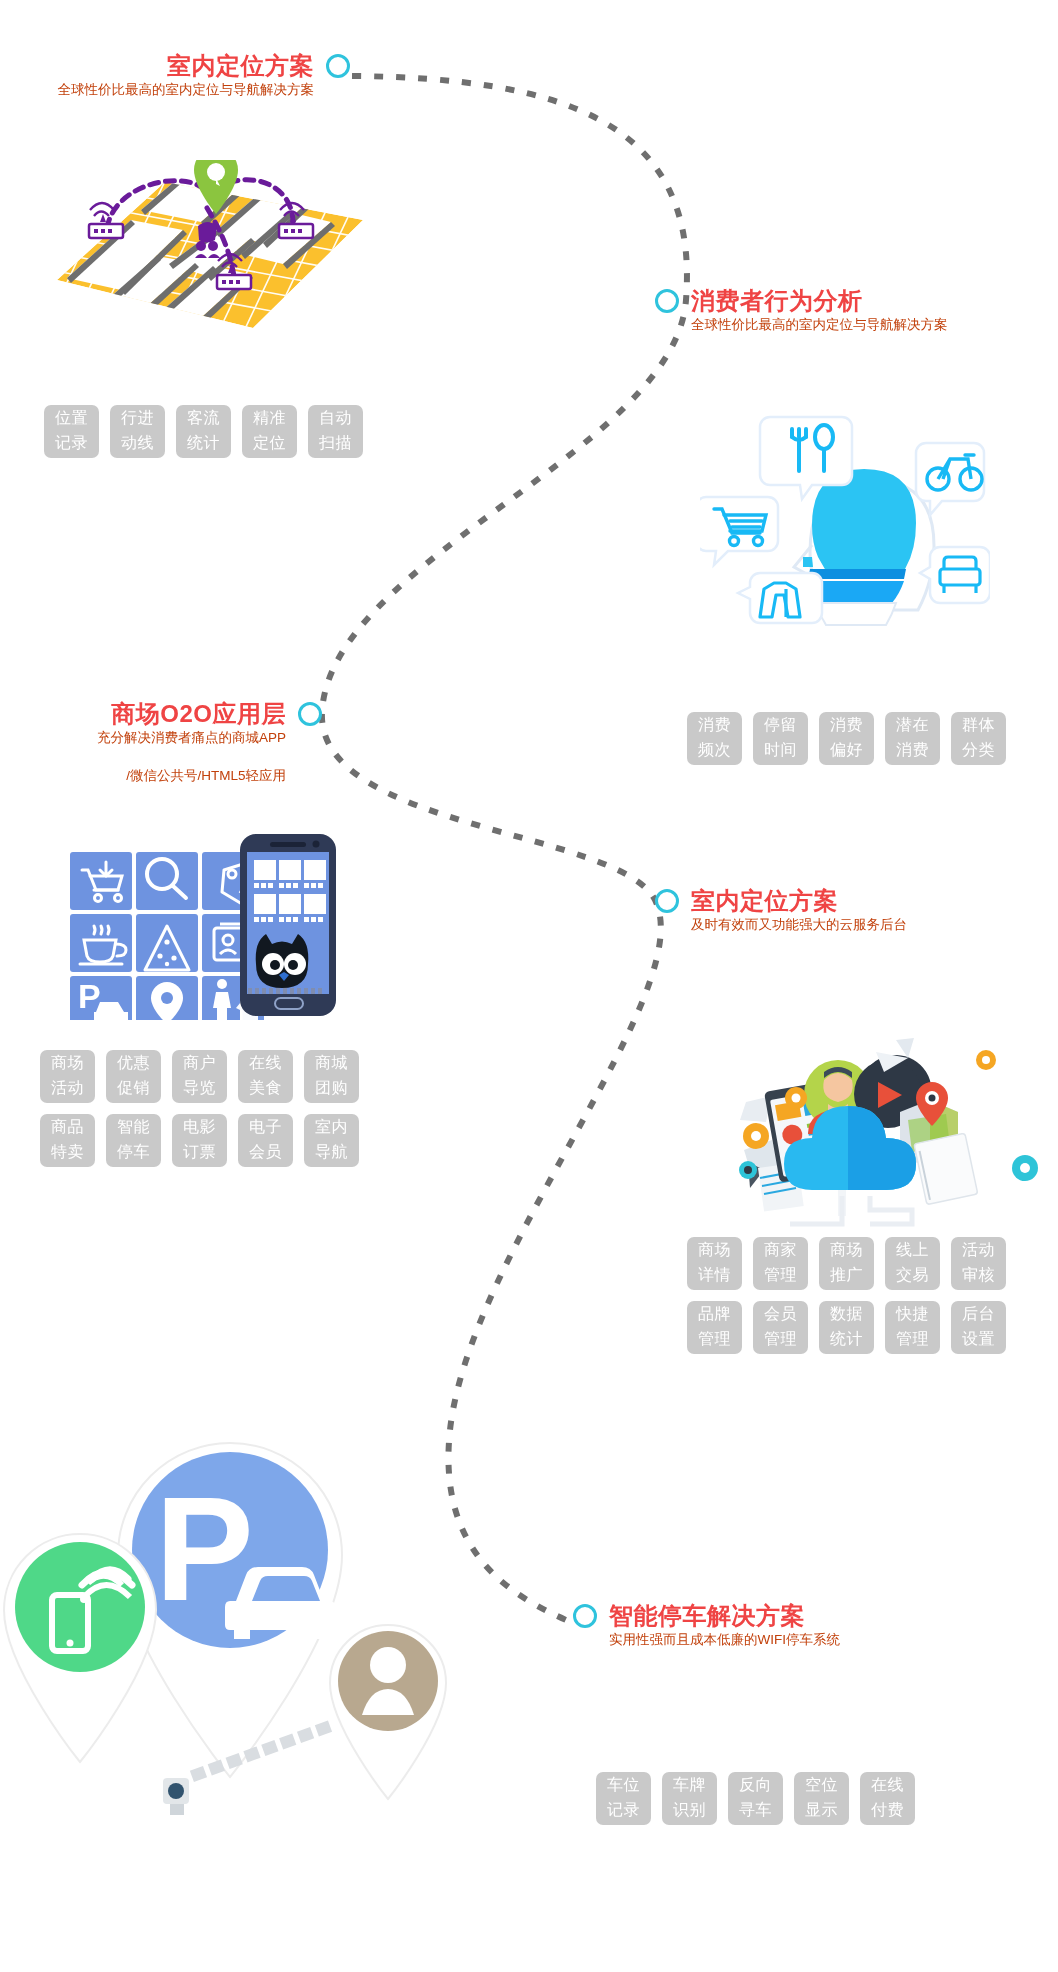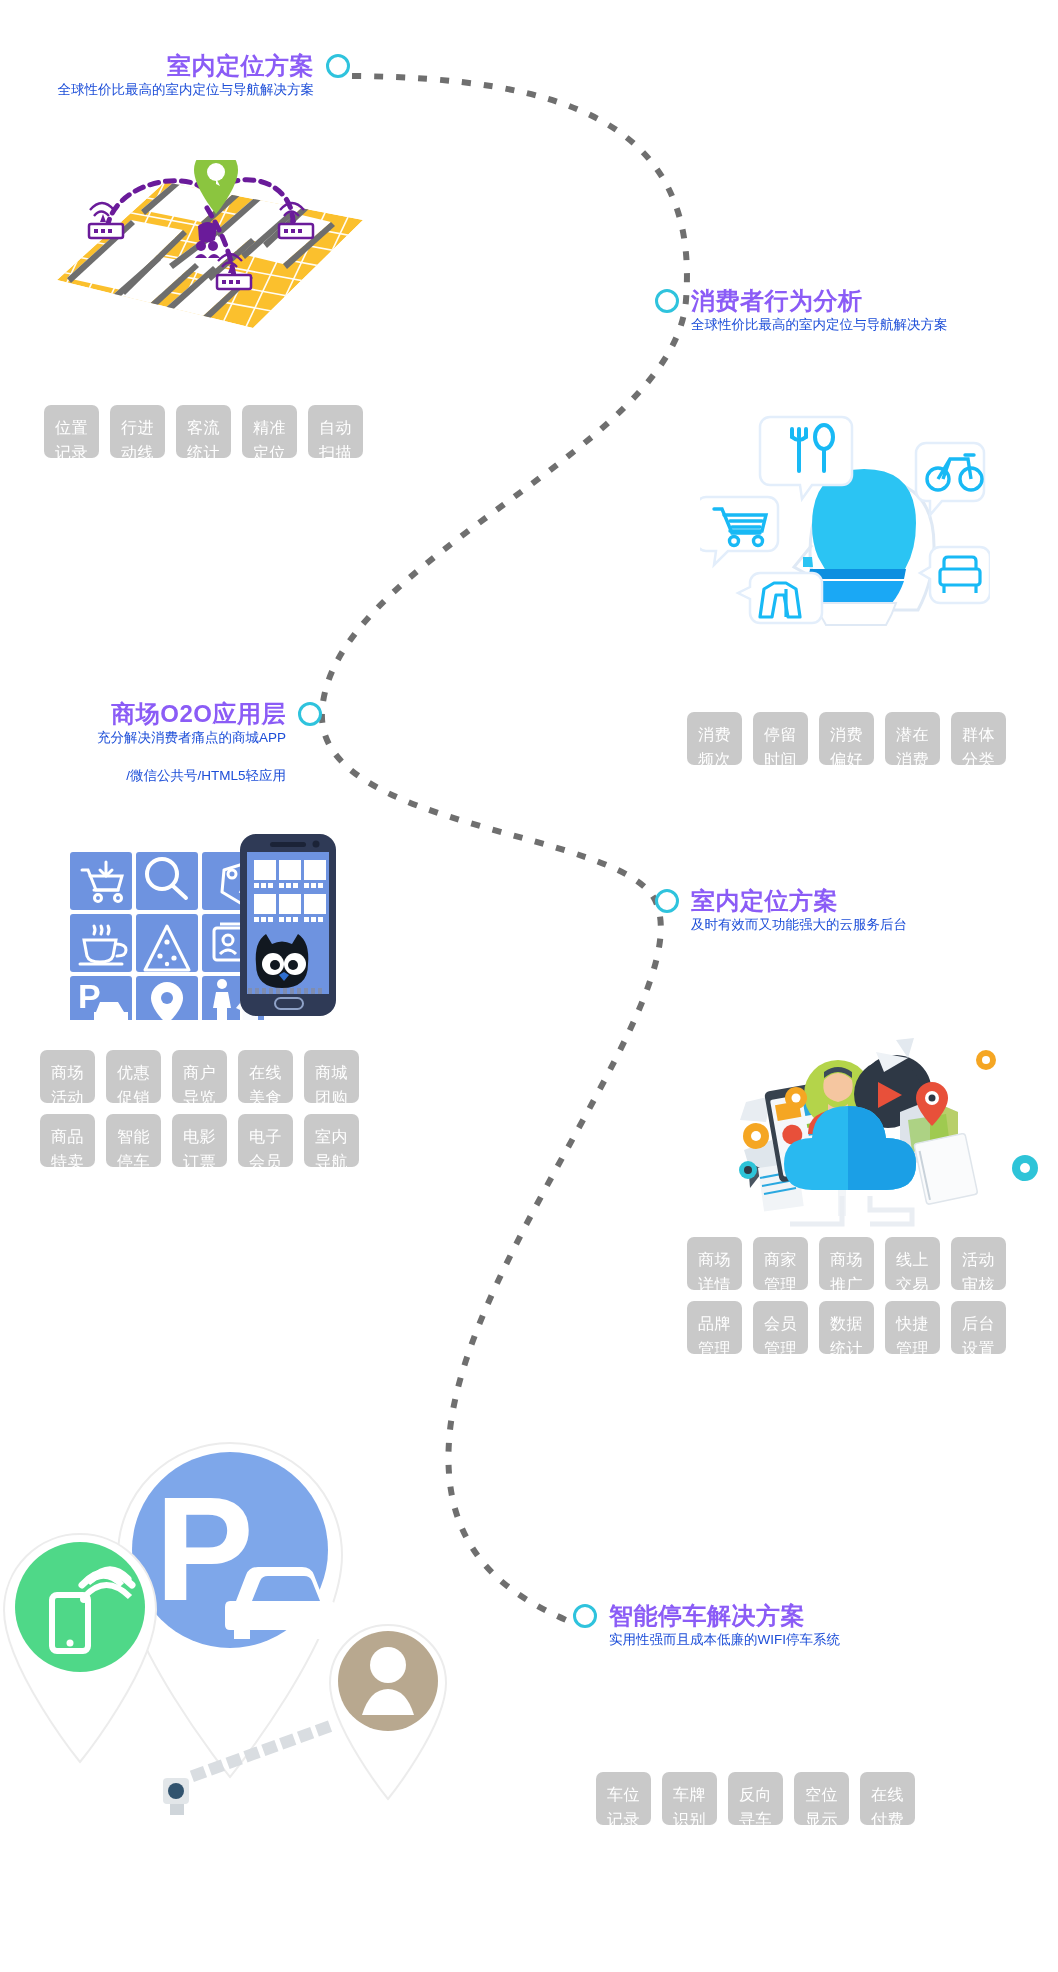--- a/index.html
+++ b/index.html
@@ -27,28 +27,28 @@
     position: absolute;
     width: 24px; height: 24px;
     border: 3px solid #2fc3dd;
     border-radius: 50%;
     background: #fff;
   }
   .sec-head .title {
     position: absolute;
     font-size: 24px;
     font-weight: bold;
-    color: #8b5cf6;
+    color: #ef4444;
     white-space: nowrap;
     letter-spacing: 0.5px;
   }
   .sec-head .sub {
     position: absolute;
     font-size: 13.5px;
-    color: #1d4ed8;
+    color: #c2410c;
     white-space: nowrap;
     line-height: 1.45;
   }
   .sec-head.right .title { left: 36px; top: 0px; }
   .sec-head.right .sub   { left: 36px; top: 30px; }
   .sec-head.right .ring  { left: 0px;  top: 4px; }
   .sec-head.left { text-align: right; }
   .sec-head.left .title { right: 36px; top: 0px; }
   .sec-head.left .sub   { right: 36px; top: 30px; text-align: right; }
   .sec-head.left .ring  { right: 0px;  top: 4px; }
@@ -56,21 +56,21 @@
   
   .tags { position: absolute; display: flex; flex-wrap: wrap; gap: 11px; }
   .tag {
     width: 55px; height: 53px;
     background: #c9c9c9;
     border-radius: 7px;
     color: #ffffff;
     font-size: 16px;
     line-height: 25px;
     text-align: center;
-    padding-top: 10px;
+    padding-top: 0;
     letter-spacing: 0.5px;
   }
   .tag span { display: block; }
 
   
   .illus { position: absolute; }
 </style>
 </head>
 <body>
 

